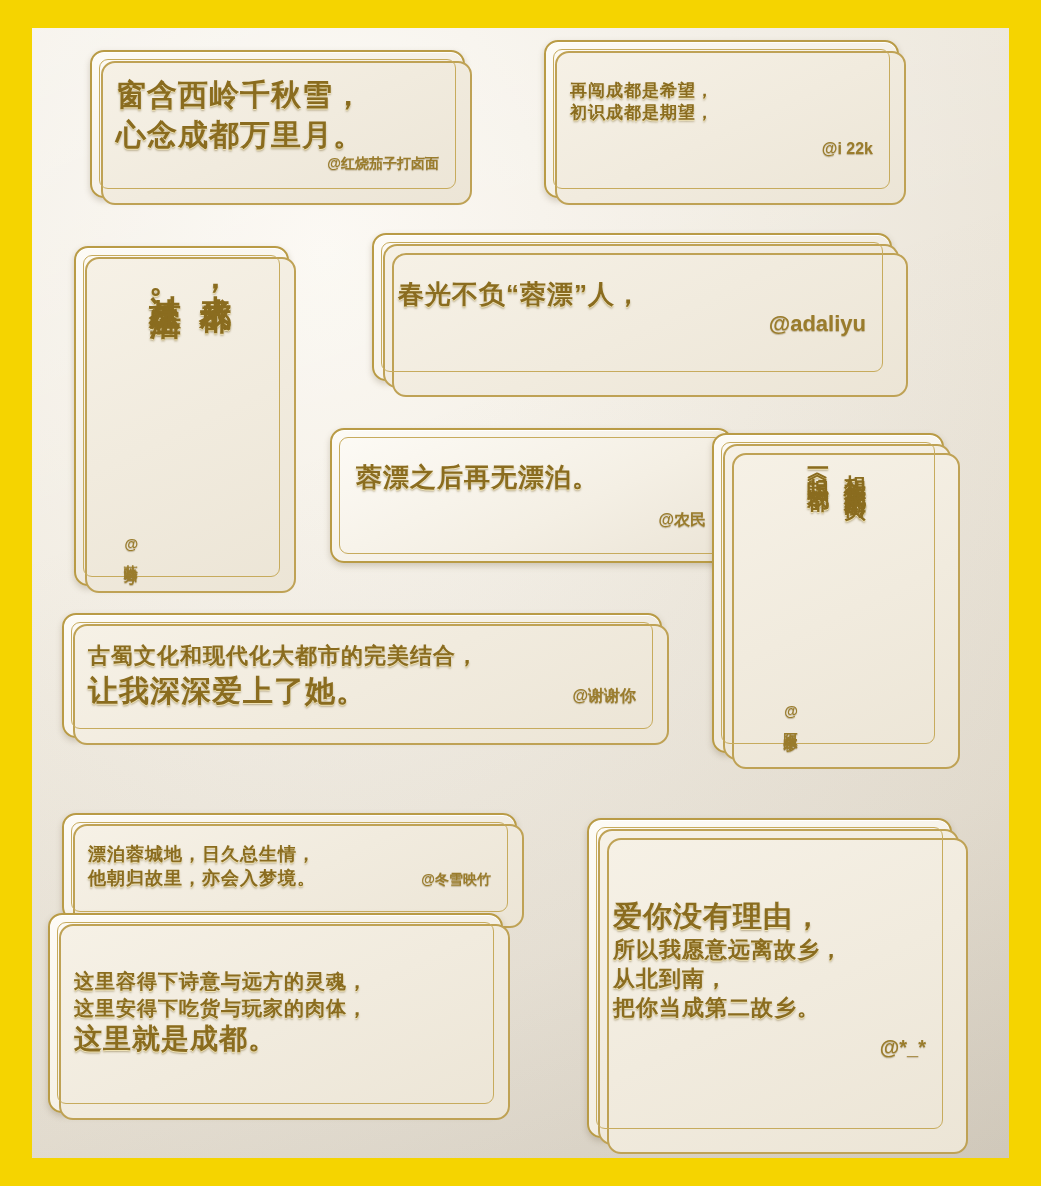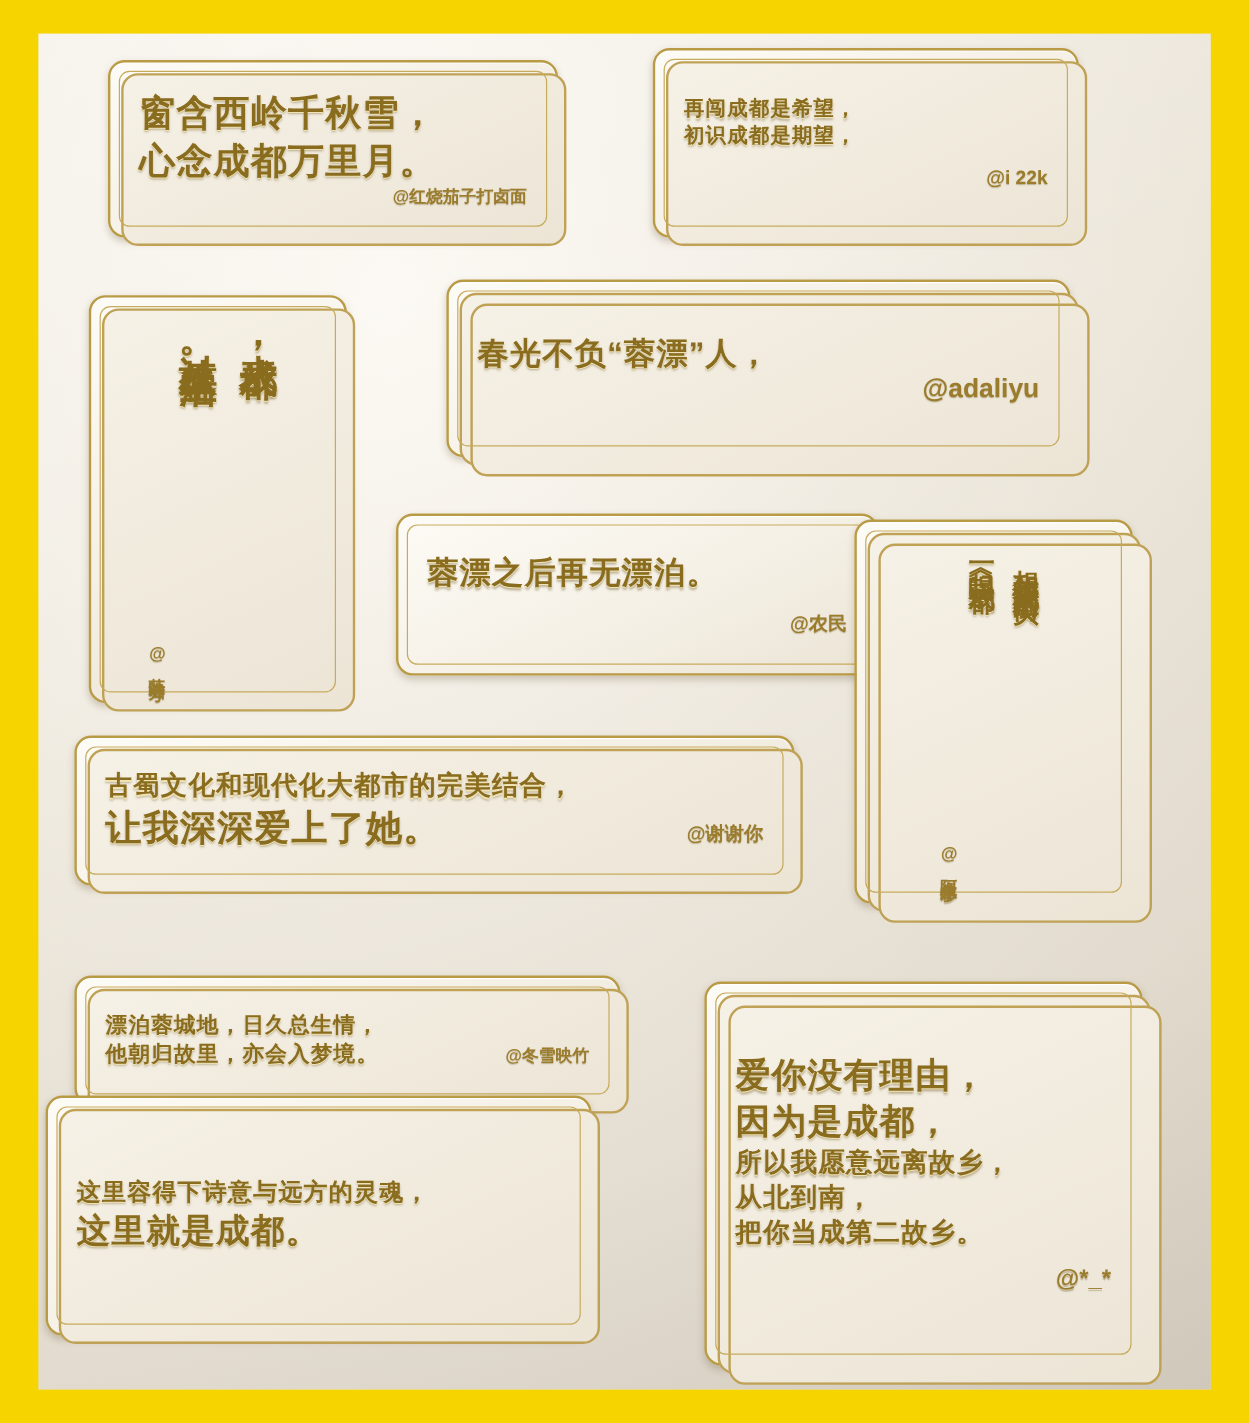--- a/index.html
+++ b/index.html
@@ -194,31 +194,31 @@
     <div class="plaque stack stack1" style="left:30px; top:745px; width:455px; height:108px;margin-top:40px;">
       <div class="inner">
         <div class="line f18">漂泊蓉城地，日久总生情，</div>
         <div style="display:flex; align-items:baseline; justify-content:space-between;">
           <div class="line f18">他朝归故里，亦会入梦境。</div>
           <div class="sig f14">@冬雪映竹</div>
         </div>
       </div>
     </div>
 
-    <div class="plaque stack stack1" style="left:6px; top:885px; width:455px; height:200px;">
+    <div class="plaque stack stack1" style="left:16px; top:885px; width:455px; height:200px;">
       <div class="inner">
         <div class="line f20">这里容得下诗意与远方的灵魂，</div>
+        <div class="line f20">这里安得下吃货与玩家的肉体，</div>
         <div class="line f28">这里就是成都。</div>
       </div>
     </div>
 
     <div class="plaque stack" style="left:555px; top:790px; width:365px; height:320px;">
       <div class="inner">
         <div class="line f34">爱你没有理由，</div>
-        <div class="line f34">因为是成都，</div>
         <div class="line f22">所以我愿意远离故乡，</div>
         <div class="line f22">从北到南，</div>
         <div class="line f22">把你当成第二故乡。</div>
         <div class="sig sig-right f20" style="margin-top:14px;">@*_*</div>
       </div>
     </div>
 
   </div>
 </div>
 

